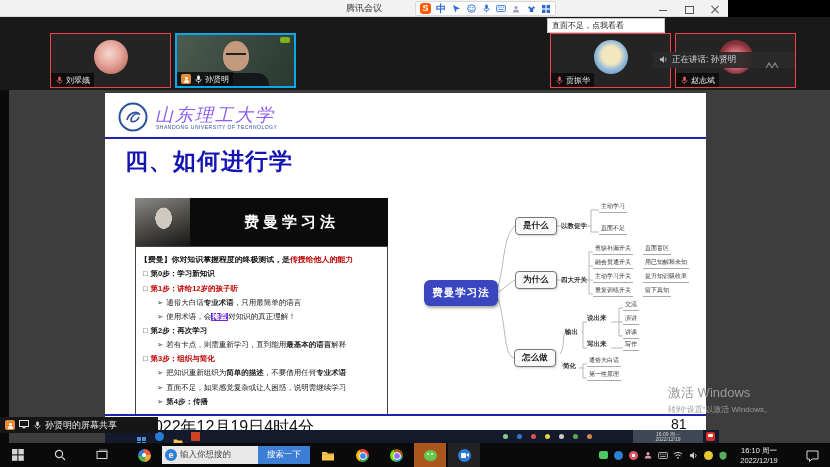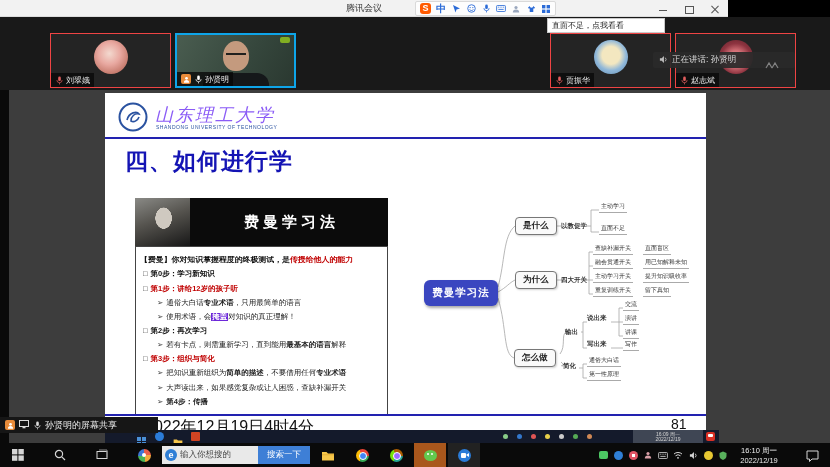--- a/index.html
+++ b/index.html
@@ -277,21 +277,21 @@
       <div class="fey-body">
         <div class="fl intro"><span class="s-b">【费曼】你对知识掌握程度的终极测试，是</span><span class="s-rb">传授给他人的能力</span></div>
         <div class="fl step"><span class="pfx">□</span><span class="s-b">第0步：学习新知识</span></div>
         <div class="fl step"><span class="pfx s-rb">□</span><span class="s-rb">第1步：讲给12岁的孩子听</span></div>
         <div class="fl sub"><span class="pfx">➢</span><span>通俗大白话</span><span class="s-b">专业术语</span><span>，只用最简单的语言</span></div>
         <div class="fl sub"><span class="pfx">➢</span><span>使用术语，会</span><span class="s-hl">掩盖</span><span>对知识的真正理解！</span></div>
         <div class="fl step"><span class="pfx">□</span><span class="s-b">第2步：再次学习</span></div>
         <div class="fl sub"><span class="pfx">➢</span><span>若有卡点，则需重新学习，直到能用</span><span class="s-b">最基本的语言</span><span>解释</span></div>
         <div class="fl step"><span class="pfx s-rb">□</span><span class="s-rb">第3步：组织与简化</span></div>
         <div class="fl sub"><span class="pfx">➢</span><span>把知识重新组织为</span><span class="s-b">简单的描述</span><span>，不要借用任何</span><span class="s-b">专业术语</span></div>
-        <div class="fl sub"><span class="pfx">➢</span><span>大声读出来，如果感觉复杂或让人困惑，查缺补漏开关</span></div>
+        <div class="fl sub"><span class="pfx">➢</span><span>直面不足，如果感觉复杂或让人困惑，说明需继续学习</span></div>
         <div class="fl sub"><span class="pfx">➢</span><span class="s-b">第4步：传播</span></div>
       </div>
     </div>
 
     <div class="mindmap">
       <svg class="mm-svg" width="291" height="218">
         <path d="M83,99 C90,74 88,48 100,38 M83,104 C92,99 94,95 100,92 M83,110 C92,140 88,166 99,170 M142,38 L146,38 M172,38 L176,38 M176,22 L176,44 M176,22 L184,22 M176,44 L184,44 M142,92 L148,92 M170,92 L174,92 M174,64 L174,106 M174,64 L178,64 M174,78 L178,78 M174,92 L178,92 M174,106 L178,106 M145,166 C151,158 146,147 151,144 M146,174 C152,179 143,177 148,178 M166,144 L168,144 M168,134 L168,160 M168,134 L172,134 M168,160 L172,160 M196,134 L204,134 M204,120 L204,148 M204,120 L208,120 M204,134 L208,134 M204,148 L208,148 M196,160 L208,160 M164,180 L168,180 M168,176 L168,190 M168,176 L172,176 M168,190 L172,190" stroke="#a6a6a6" stroke-width="0.8" fill="none"></path>
       </svg>
       <div class="mm-root">费曼学习法</div>
 
@@ -322,20 +322,24 @@
       <div class="mm-mid" style="left:148px;top:174px">简化</div>
       <div class="mm-leaf" style="left:172px;top:168px">通俗大白话</div>
       <div class="mm-leaf" style="left:172px;top:182px">第一性原理</div>
     </div>
 
     <div class="footer-line"></div>
     <div class="slide-date">2022年12月19日4时4分</div>
     <div class="slide-page">81</div>
   </div>
 
+  <div class="watermark">
+    <div class="wm1">激活 Windows</div>
+    <div class="wm2">转到“设置”以激活 Windows。</div>
+  </div>
 
   <div class="inner-taskbar">
     <span class="itb-ic" style="left:32px"><svg width="9" height="9" viewBox="0 0 9 9">
           <rect x="0" y="0" width="4" height="4" fill="#4a90d8"></rect>
           <rect x="5" y="0" width="4" height="4" fill="#4a90d8"></rect>
           <rect x="0" y="5" width="4" height="4" fill="#4a90d8"></rect>
           <rect x="5" y="5" width="4" height="4" fill="#4a90d8"></rect>
         </svg></span>
     <span class="itb-ic" style="left:50px;border-radius:50%;background:#2b7cd8"></span>
     <span class="itb-ic" style="left:68px"><svg width="10" height="8" viewBox="0 0 13 11">

